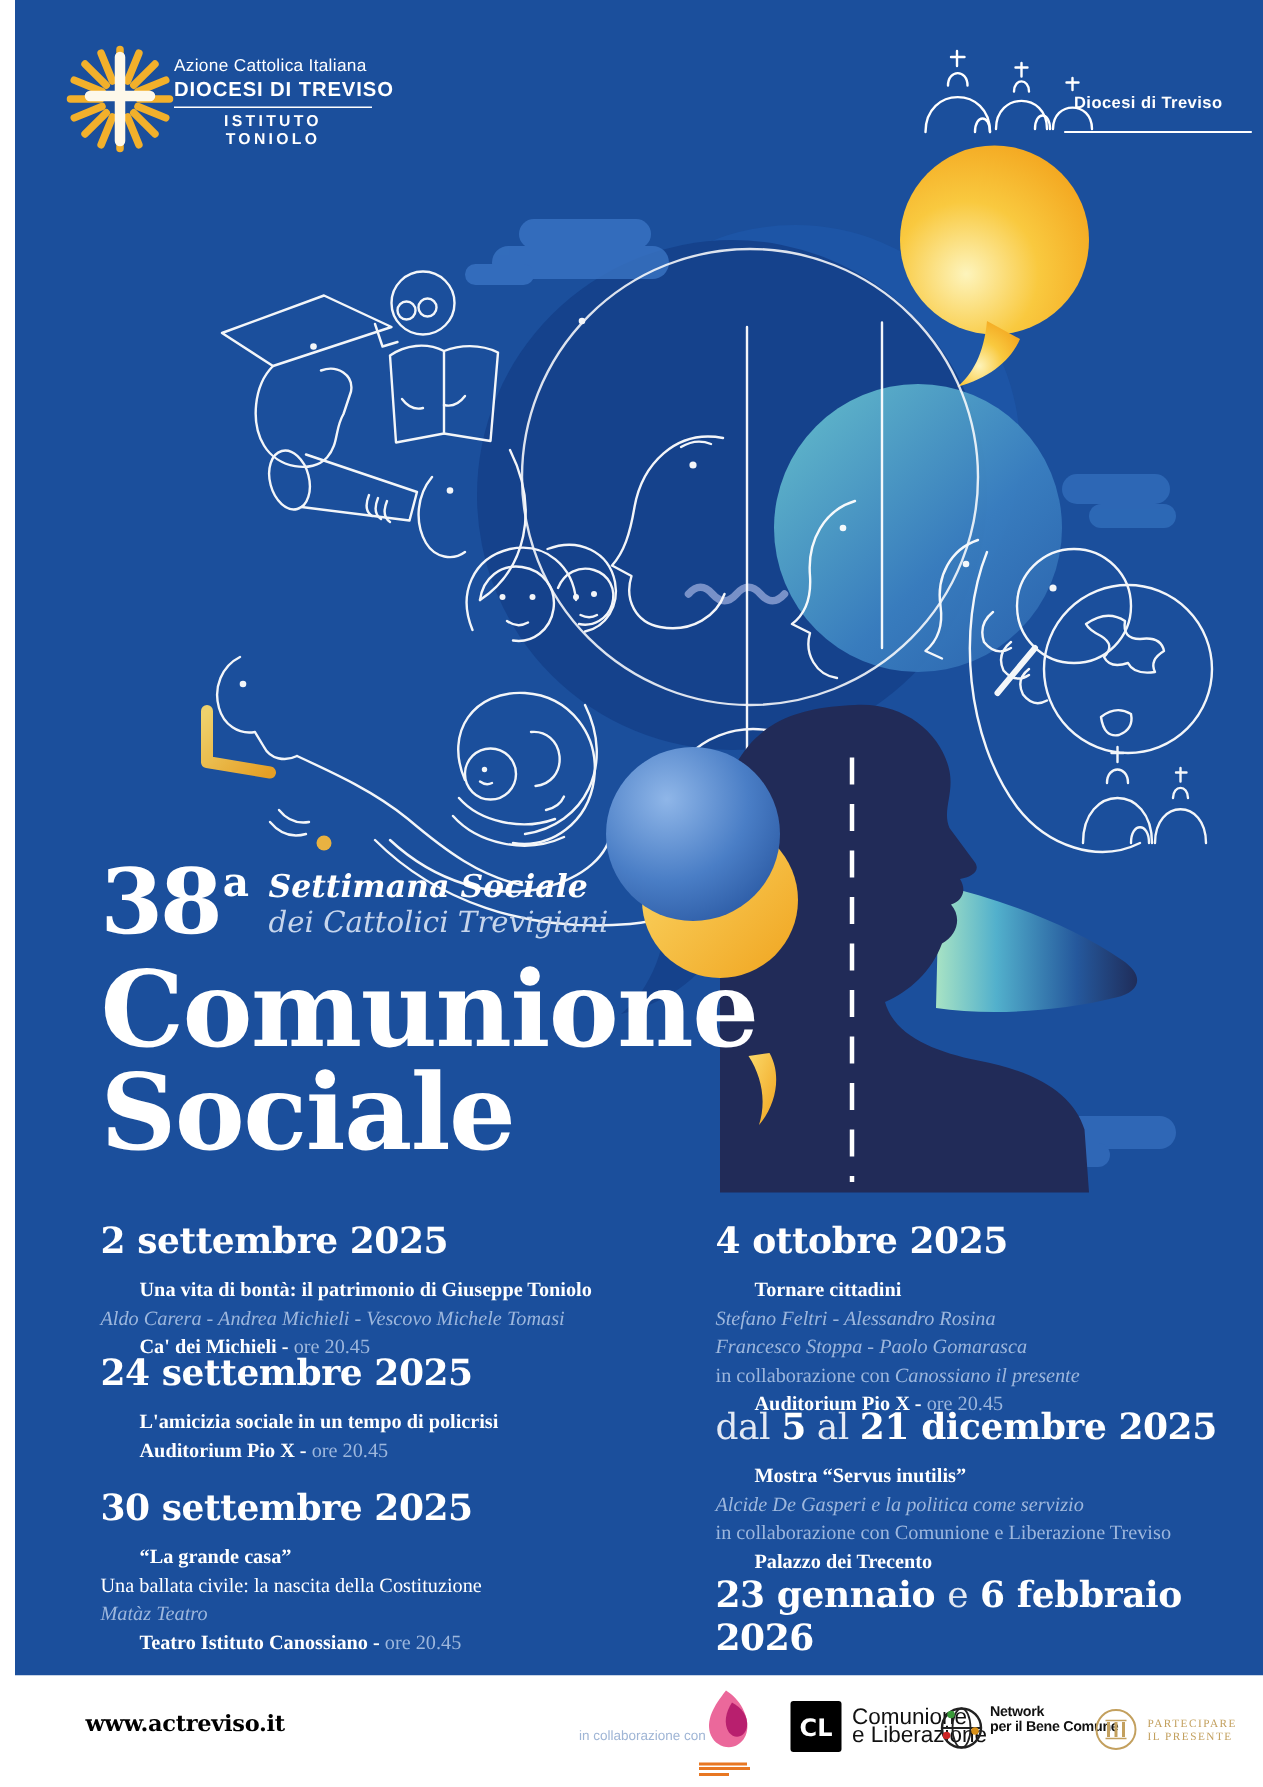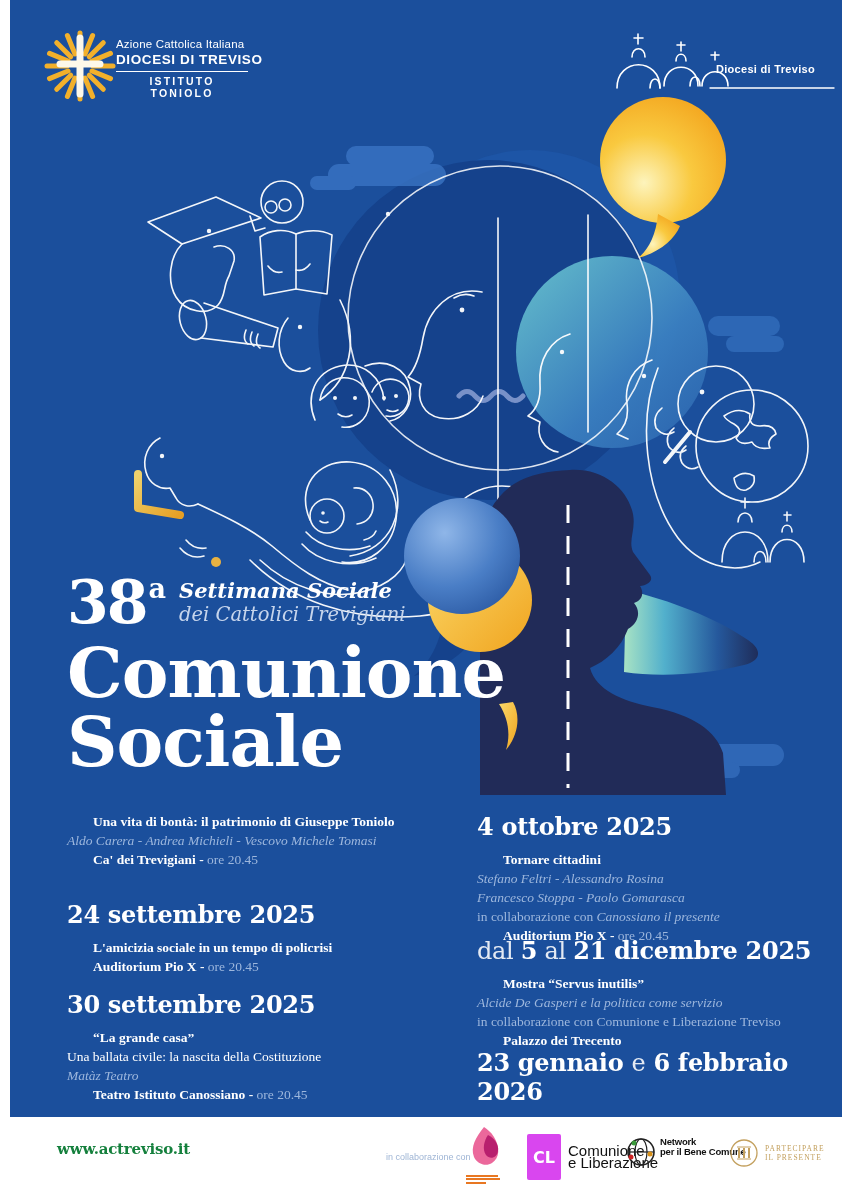--- a/index.html
+++ b/index.html
@@ -34,28 +34,28 @@
   .ln{font-size:13.5px;line-height:19px;}
   .t{font-weight:bold;margin-left:26px;}
   .sp{font-style:italic;color:#9db7dd;}
   .cl{color:#9db7dd;}
   .cl .it{font-style:italic;}
   .sep{font-weight:bold;color:#fff;}
   .time{color:#9db7dd;}
 
   
   .footer{position:absolute;left:0;top:1117px;width:842px;height:74px;background:#fff;}
-  .website{position:absolute;left:57px;top:23px;color:#15803d;font-family:"DejaVu Serif",serif;
+  .website{position:absolute;left:57px;top:23px;color:#000000;font-family:"DejaVu Serif",serif;
            font-weight:bold;font-size:15px;letter-spacing:-.2px;cursor:pointer;}
   .collab-label{position:absolute;left:386px;top:35px;color:#9fb5d5;font-family:"Liberation Sans",sans-serif;font-size:9px;}
   .logo-flame{position:absolute;left:466px;top:8px;width:36px;height:52px;}
   .flame-txt{margin-top:1px;}
   .flame-txt div{height:2px;background:#e87722;margin-top:1.5px;}
   .logo-cl{position:absolute;left:527px;top:17px;display:flex;align-items:center;gap:7px;}
-  .cl-square{width:34px;height:46px;background:#d946ef;border-radius:2px;display:flex;align-items:center;justify-content:center;
+  .cl-square{width:34px;height:34px;background:#000000;border-radius:2px;display:flex;align-items:center;justify-content:center;
              color:#fff;font-family:"DejaVu Sans",sans-serif;font-weight:bold;font-size:16px;}
   .cl-text{font-family:"Liberation Sans",sans-serif;font-size:15px;line-height:12px;color:#111;}
   .logo-net{position:absolute;left:626px;top:20px;display:flex;gap:4px;}
   .net-text{font-family:"Liberation Sans",sans-serif;font-size:9.5px;font-weight:bold;line-height:10px;color:#111;letter-spacing:-.2px;}
   .logo-part{position:absolute;left:729px;top:21px;display:flex;align-items:center;gap:6px;}
   .part-text{font-family:Liberation Serif, serif;font-size:7.5px;line-height:9px;color:#c3a05e;letter-spacing:1px;}
 </style>
 </head>
 <body>
 
@@ -258,24 +258,25 @@
           <div class="series-l2">dei Cattolici Trevigiani</div>
         </span>
       </div>
       <div class="main-title">
         <div>Comunione</div>
         <div>Sociale</div>
       </div>
     </div>
 
     <div class="ev" style="left:57px;top:812px">
+      <div class="ev-date">2 settembre 2025</div>
       <div class="ln t">Una vita di bontà:  il patrimonio di Giuseppe Toniolo</div>
       <div class="ln sp">Aldo Carera - Andrea Michieli - Vescovo Michele Tomasi</div>
       <div class="ln">
-        <span class="t">Ca' dei Trevigiani</span><span class="sep"> - </span><span class="time">ore  20.45</span>
+        <span class="t">Ca' dei Michieli</span><span class="sep"> - </span><span class="time">ore  20.45</span>
       </div>
     </div>
 
     <div class="ev" style="left:57px;top:900px">
       <div class="ev-date">24 settembre 2025</div>
       <div class="ln t">L'amicizia sociale in un tempo di policrisi</div>
       <div class="ln">
         <span class="t">Auditorium Pio X</span><span class="sep"> - </span><span class="time">ore  20.45</span>
       </div>
     </div>

